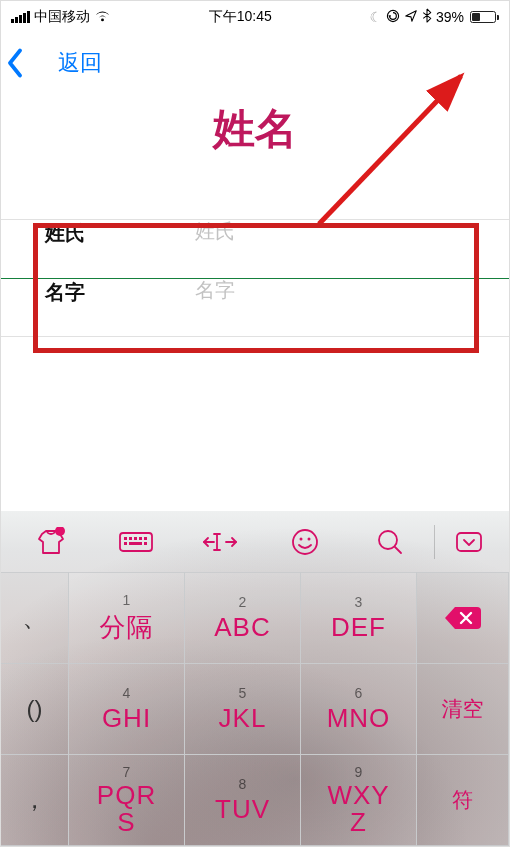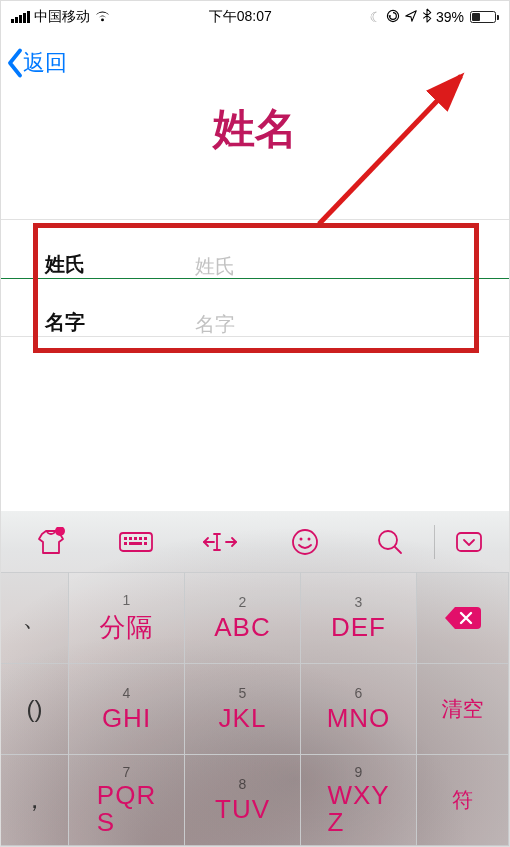--- a/index.html
+++ b/index.html
@@ -29,35 +29,35 @@
     .battery-body {
       width: 26px; height: 12px; border: 1px solid #222; border-radius: 2.5px;
       position: relative;
     }
     .battery-fill { position:absolute; left:1px; top:1px; bottom:1px; width: 32%; background:#222; border-radius:1px;}
     .battery-cap { width: 2px; height: 5px; background:#222; margin-left: 1px; border-radius: 0 1px 1px 0;}
     
     .navbar {
       height: 60px; display:flex; align-items:center; justify-content:space-between; padding:0 14px 0 4px;
     }
-    .nav-back { display:flex; align-items:center; color:#0079ff; font-size:22px; font-weight:400;}
+    .nav-back { display:flex; align-items:center; color:#0079ff; font-size:22px; font-weight:400;gap:35px;}
     .nav-back svg { margin-right: -2px; }
     .nav-next { color:#c8c8c8; font-size:22px; font-weight:400;}
     
     .page-title { text-align:center; font-size:42px; font-weight:600; color:#be185d; margin-top:8px;}
     
     .anno-arrow{ position:absolute; top:65px; left:300px; pointer-events:none;}
     
     .form-highlight{
       position:absolute; left:32px; top:222px; width:446px; height:130px;
       border:5px solid #cc1f1f; pointer-events:none;
     }
     .form{ margin-top:62px; border-top:1px solid #e1e1e1;}
     .row{
-      display:flex; align-items:flex-end; height:58px; padding:0 44px; font-size:20px;
+      display:flex; align-items:flex-start; height:58px; padding:0 44px; font-size:20px;
       position:relative;
     }
     .row + .row { border-top:1px solid #15803d;}
     .row-label{ width:150px; color:#111; font-weight:600;}
     .row-input{
       flex:1; border:none; outline:none; font-size:20px; background:transparent; color:#111;
     }
     .row-input::placeholder{ color:#c2c2c2;}
     .form::after{ content:""; display:block; border-bottom:1px solid #e1e1e1;}
     
@@ -88,42 +88,42 @@
       background:rgba(255,255,255,.06);
       font-family:-apple-system,Arial,sans-serif;
     }
     .k-num{ font-size:14px; color:rgba(0,0,0,.52); margin-bottom:2px;}
     .k-main{ font-size:26px; letter-spacing:1px; color:#d60f67; font-weight:500;}
     .side .k-main{ font-size:24px; color:#333; letter-spacing:0;}
     .side{ background:rgba(0,0,0,.02);}
     .edge{ background:rgba(0,0,0,.03);}
     .edge .k-main, .edge span { color:#d60f67; font-size:21px;}
     .bksp svg{ color:#e20f6a;}
-    .pqrs .k-main, .wxyz .k-main{ line-height:1.05; }
+    .pqrs .k-main, .wxyz .k-main{ line-height:1.05; text-align:center;}
   </style>
 </head>
 <body>
 
 <div class="status-bar">
   <div class="sb-left">
     <span class="sb-signal">
       <span></span>
         <span></span>
         <span></span>
         <span></span>
         <span></span>
     </span>
     <span>中国移动</span>
     <span class="wifi">
       <svg width="17" height="13" viewBox="0 0 20 15">
           <path fill="#000" d="M10 13.2a1.7 1.7 0 1 0 0-3.4 1.7 1.7 0 0 0 0 3.4Zm-4.3-4.2 1.5-1.5a4.7 4.7 0 0 1 5.6 0l1.5 1.5a6.8 6.8 0 0 0-8.6 0ZM2.3 5.6l1.5-1.5a10.3 10.3 0 0 1 12.4 0l1.5 1.5a12.4 12.4 0 0 0-15.4 0Z"></path>
         </svg>
     </span>
   </div>
-  <div>下午08:07</div>
+  <div>下午10:45</div>
   <div class="sb-right">
     <span class="moon">☾</span>
     <span>
       <svg width="14" height="14" viewBox="0 0 16 16">
           <circle cx="8" cy="8" r="6.4" fill="none" stroke="#000" stroke-width="1.3"></circle>
           <path d="M8 4.2a3.8 3.8 0 1 1-3.8 3.8" fill="none" stroke="#000" stroke-width="1.3"></path>
           <path d="M3.2 7.4 4.2 8.6 5.2 7.4" fill="none" stroke="#000" stroke-width="1.3"></path>
         </svg>
     </span>
     <span>

